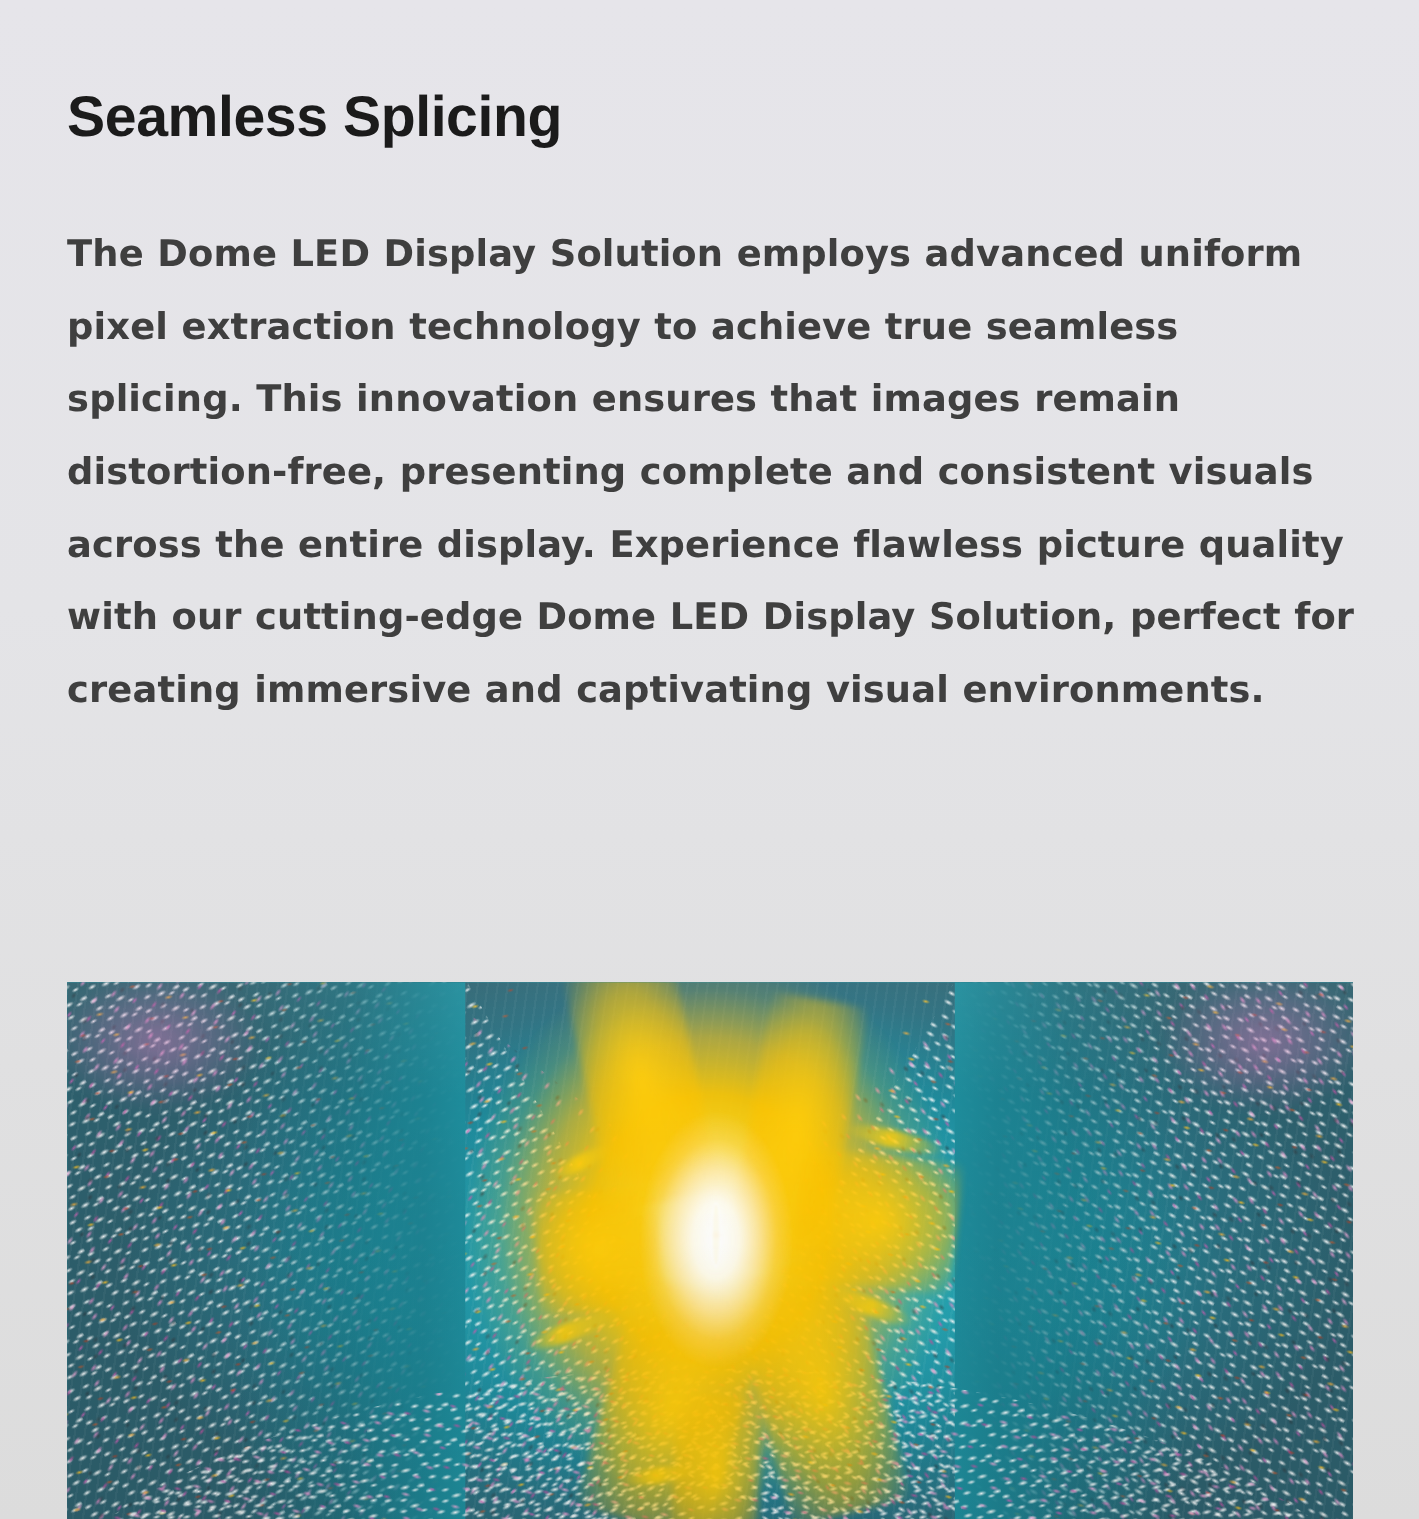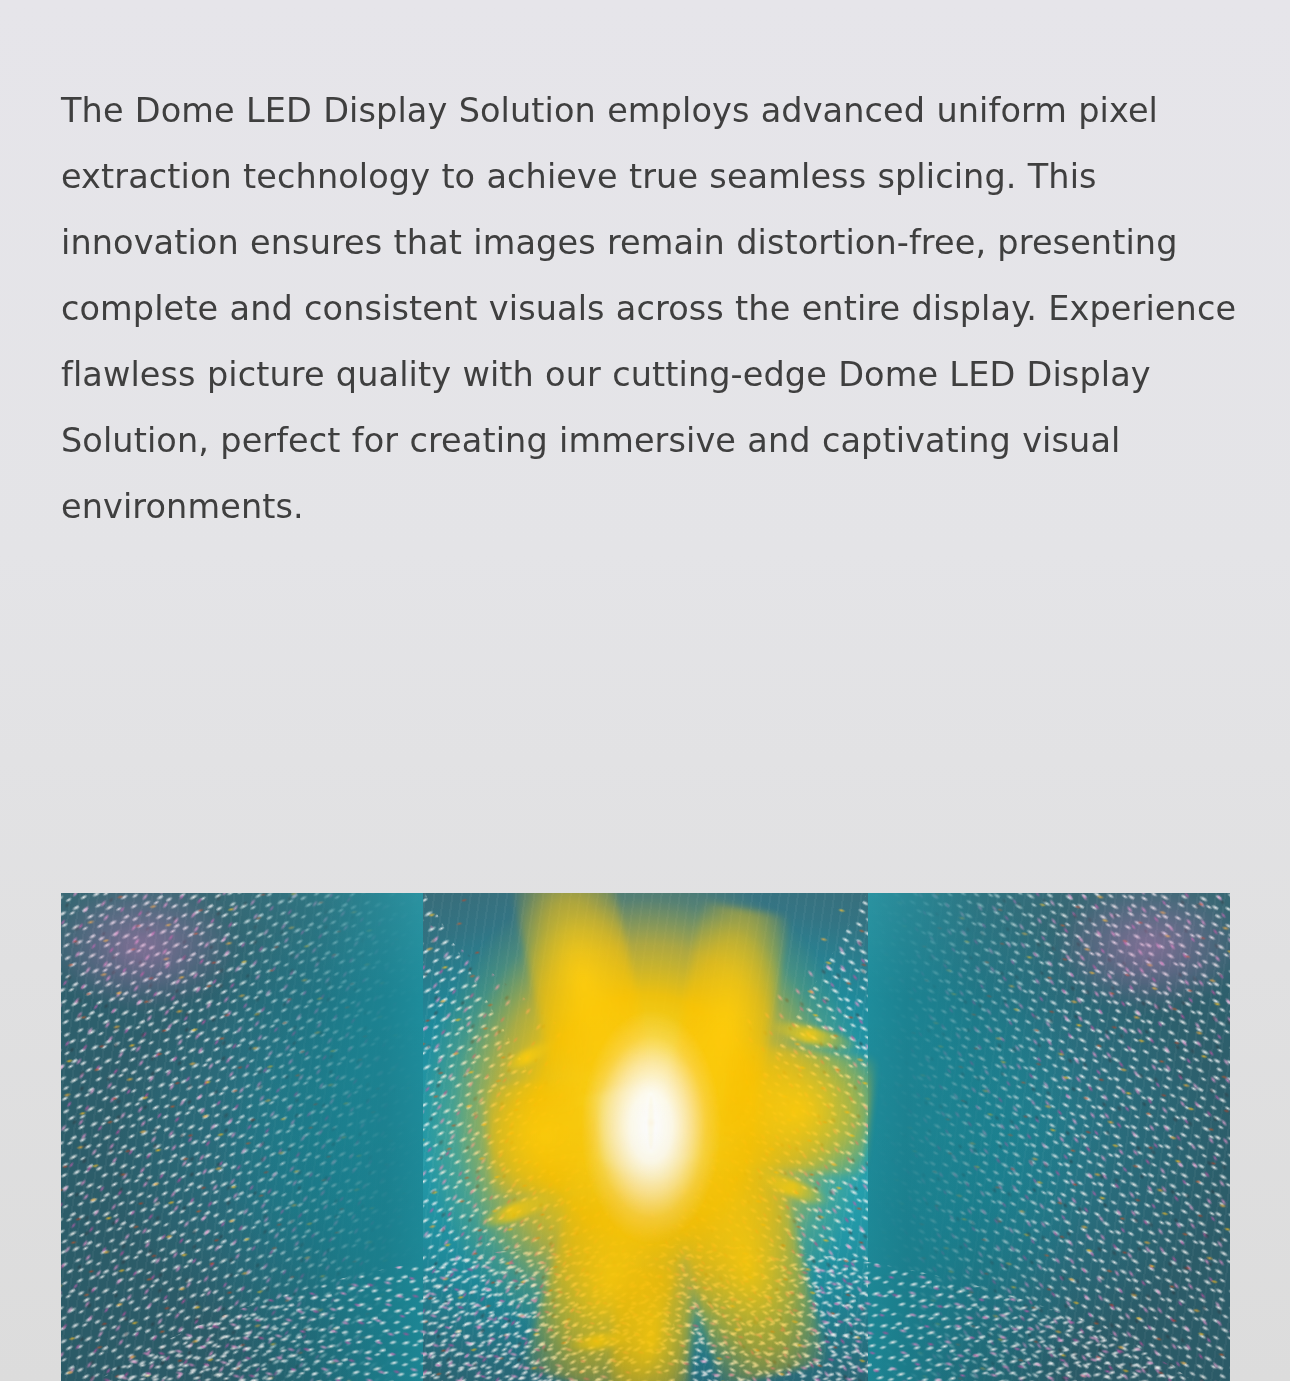--- a/index.html
+++ b/index.html
@@ -34,21 +34,21 @@
     line-height:1.12;
     letter-spacing:-0.4px;
     color:#1b1b1b;
     margin:0 0 62px 0;
     white-space:nowrap;
   }
 
   .section-body {
     font-family:"DejaVu Sans", sans-serif;
     font-size:33.5px;
-    font-weight:400;
+    font-weight:700;
     line-height:66px;
     letter-spacing:0.1px;
     color:#3f3f3f;
     width:1182px;
     word-spacing:0.5px;
   }
 
   
   .media-frame {
     position:absolute;
@@ -248,20 +248,21 @@
     background:linear-gradient(180deg, rgba(255,255,255,0.06) 0%, rgba(255,255,255,0) 22%, rgba(0,0,0,0.05) 100%);
     pointer-events:none;
   }
 </style>
 </head>
 <body>
 
 <div class="page-wrap">
 
   <div class="content-block">
+    <h2 class="section-title">Seamless Splicing</h2>
 
     <p class="section-body">The Dome LED Display Solution employs advanced uniform pixel extraction technology to achieve true seamless splicing. This innovation ensures that images remain distortion-free, presenting complete and consistent visuals across the entire display. Experience flawless picture quality with our cutting-edge Dome LED Display Solution, perfect for creating immersive and captivating visual environments.</p>
   </div>
 
   <figure class="media-frame">
     <div class="led-scene">
 
       <div class="layer-water"></div>
       <div class="layer-water-streaks"></div>
 

